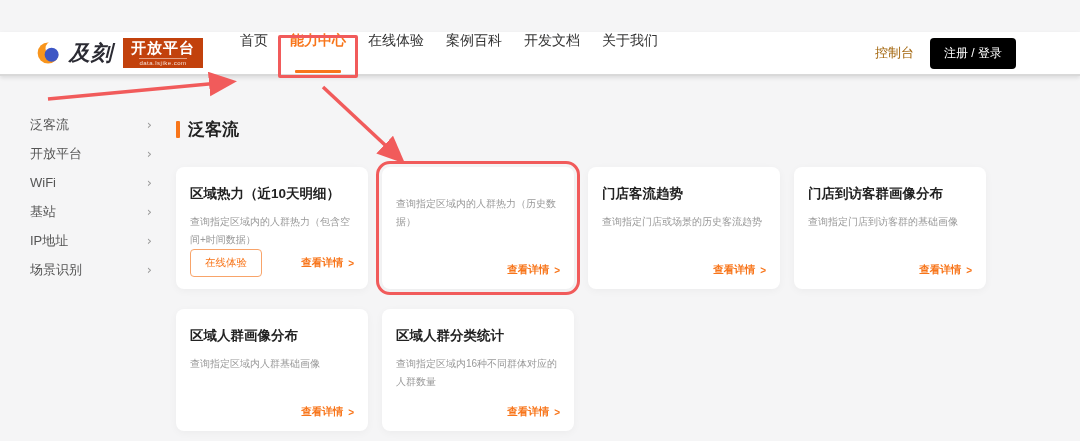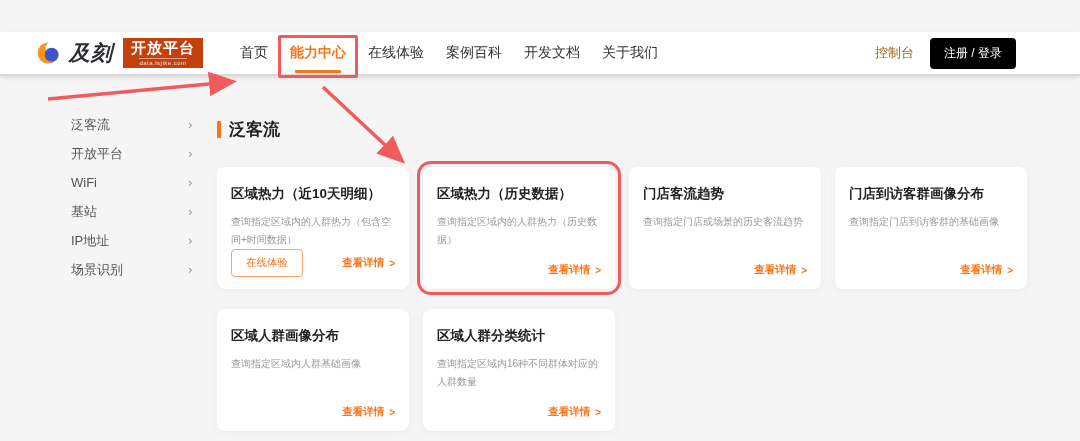--- a/index.html
+++ b/index.html
@@ -22,41 +22,41 @@
   .logo-badge {
     background:#c2410c; color:#fff; padding:2px 8px 1px; margin-left:4px;
     display:flex; flex-direction:column; align-items:center; line-height:1.1;
   }
   .logo-badge .badge-main { font-size:15px; font-weight:bold; letter-spacing:1px; }
   .logo-badge .badge-sub { font-size:6px; color:rgba(255,255,255,.85); border-top:1px solid rgba(255,255,255,.5); margin-top:1px; padding-top:1px; letter-spacing:.5px; }
 
   .nav { display:flex; align-items:center; margin-left:26px; height:100%; }
   .nav-item {
     font-size:14px; color:#333; margin:0 11px; cursor:pointer; position:relative;
-    height:100%; display:flex; align-items:center; white-space:nowrap;
+    height:100%; display:flex; white-space:nowrap;
   }
   .nav-item.active { color:#f8751a; font-weight:bold; }
   .nav-item.active .active-underline {
     position:absolute; left:50%; transform:translateX(-50%); bottom:1px;
     width:46px; height:3px; background:#f8751a; border-radius:1px;
   }
   .nav-item .anno-box {
     position:absolute; left:-12px; right:-12px; top:3px; height:43px;
     border:3px solid #f15b5b; border-radius:2px; pointer-events:none; z-index:5;
   }
   .header-right { margin-left:auto; display:flex; align-items:center; gap:16px; }
   .console-link { font-size:13px; color:#a16207; cursor:pointer; white-space:nowrap; }
   .login-btn {
     background:#000000; color:#fff; border:none; font-size:12px;
     padding:7px 14px; border-radius:4px; cursor:pointer; white-space:nowrap;
     font-family:inherit;
   }
 
   
-  .content { display:flex;padding-left:41px; }
+  .content { display:flex; }
   .sidebar { width:170px; padding:34px 0 0 30px; flex:none; }
   .side-item {
     width:122px; height:29px; display:flex; align-items:center; justify-content:space-between;
     font-size:13px; color:#555; cursor:pointer;
   }
   .side-item .chev { color:#999; font-size:13px; font-family:"DejaVu Sans",sans-serif; }
 
   .main { flex:1; padding:42px 20px 0 6px; }
   .section-head { display:flex; align-items:center; gap:8px; margin-bottom:26px; }
   .section-bar { width:4px; height:17px; background:#f8751a; border-radius:1px; }
@@ -182,21 +182,20 @@
           <div class="card-footer with-btn">
             <button class="try-btn">在线体验</button>
             <a class="detail-link">
               <span>查看详情</span>
               <span class="chev">&gt;</span>
             </a>
           </div>
         </div>
 
         <div class="card highlighted">
-          <div class="card-title">区域热力（历史数据）</div>
           <div class="card-desc">查询指定区域内的人群热力（历史数据）</div>
           <div class="card-footer">
             <a class="detail-link">
               <span>查看详情</span>
               <span class="chev">&gt;</span>
             </a>
           </div>
         </div>
 
         <div class="card">

